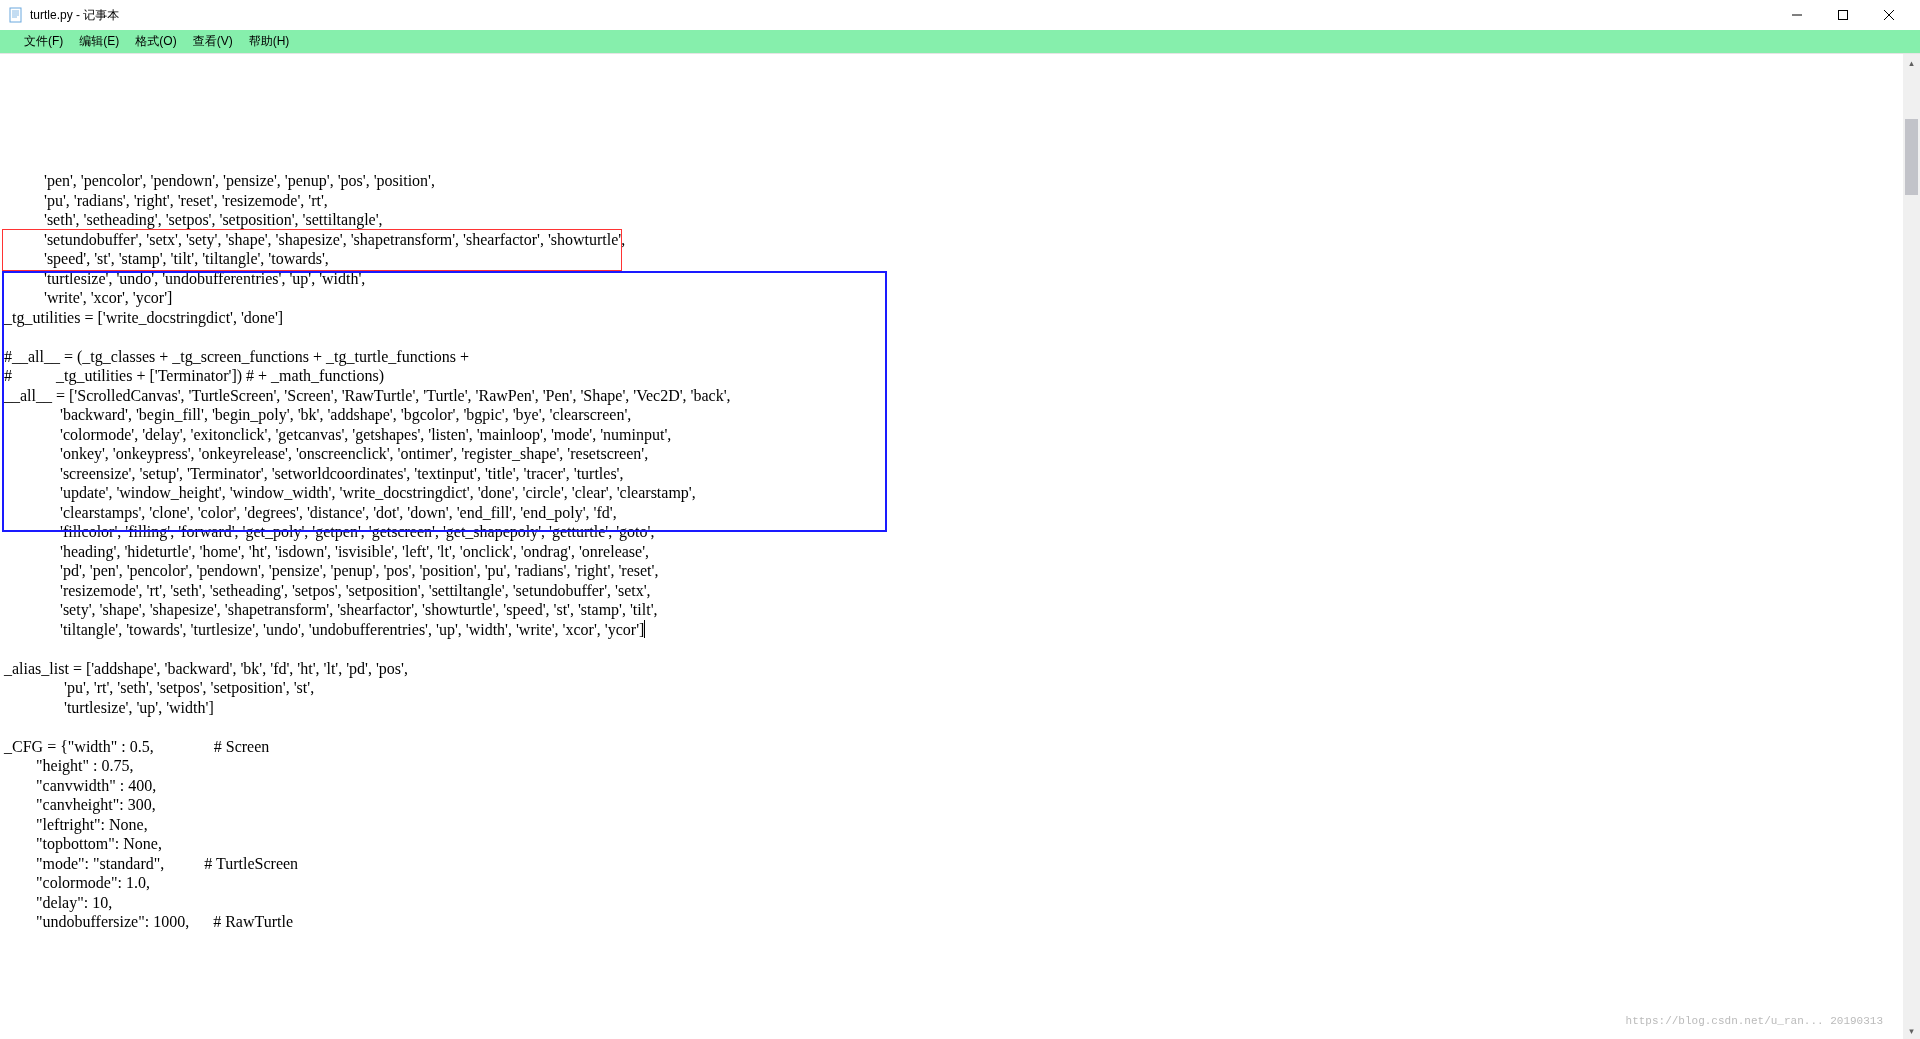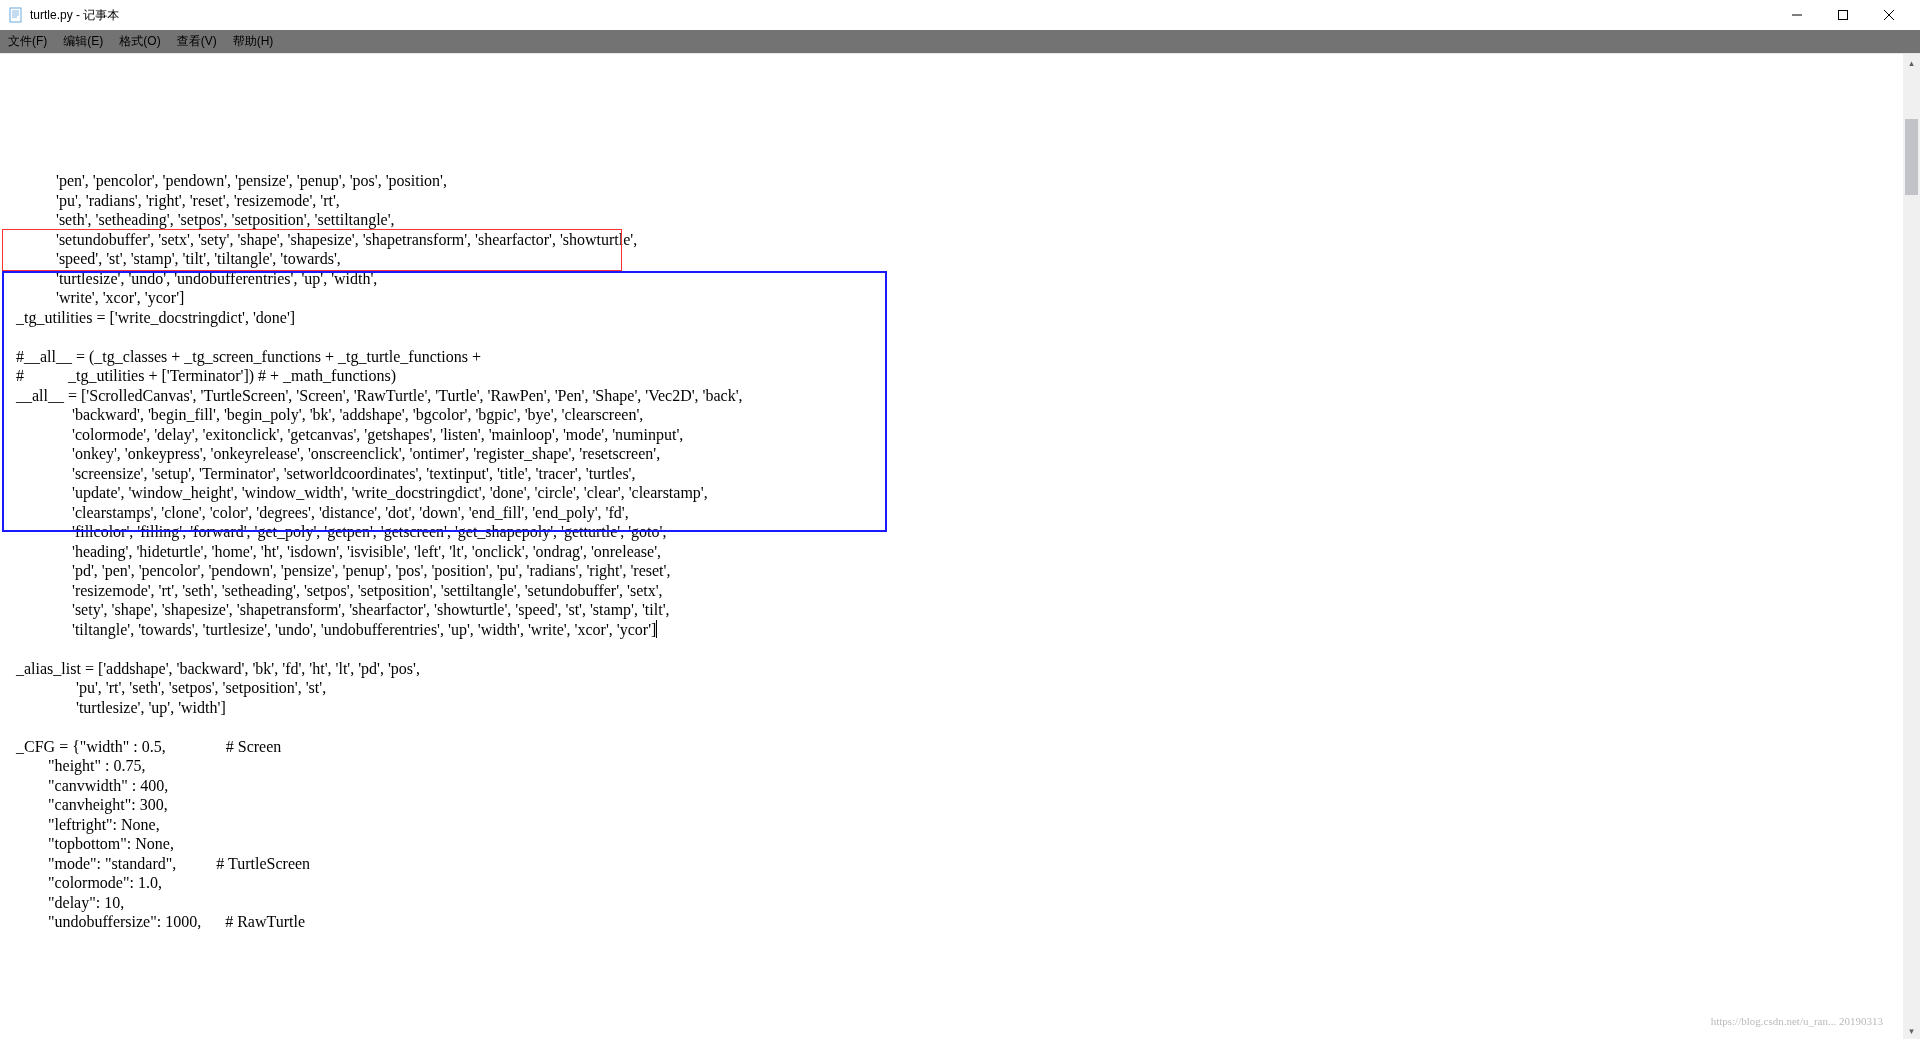--- a/index.html
+++ b/index.html
@@ -6,39 +6,39 @@
   html, body { width: 1920px; height: 1039px; overflow: hidden; background: #fff; font-family: "Segoe UI", "Microsoft YaHei", sans-serif; }
   
   .window { width: 100%; height: 100%; display: flex; flex-direction: column; background: #fff; }
   
   .titlebar { height: 30px; display: flex; align-items: center; background: #fff; padding: 0 8px 0 8px; border-bottom: none; }
   .titlebar-icon { width: 16px; height: 16px; margin-right: 6px; display: flex; align-items: center; justify-content: center; }
   .titlebar-text { font-size: 12px; color: #000; flex: 1; }
   .titlebar-controls { display: flex; height: 100%; }
   .titlebar-btn { width: 46px; height: 100%; display: flex; align-items: center; justify-content: center; cursor: pointer; }
   
-  .menubar { height: 24px; display: flex; align-items: center; padding: 0 0; background: #737373; border-bottom: 1px solid #e5e5e5; }
+  .menubar { height: 24px; display: flex; align-items: center; padding: 0 16px; background: #86efac; border-bottom: 1px solid #e5e5e5; }
   .menu-item { padding: 2px 8px; font-size: 12px; color: #000; cursor: pointer; }
   
   .content-wrap { flex: 1; position: relative; display: flex; }
   .editor { flex: 1; overflow: hidden; font-family: "Times New Roman", "SimSun", serif; font-size: 16px; line-height: 19.5px; color: #000; white-space: pre; padding: 0 0 0 4px; position: relative; }
   
   .scrollbar-v { width: 17px; background: #f0f0f0; position: relative; }
   .scrollbar-arrow { height: 17px; display: flex; align-items: center; justify-content: center; font-size: 9px; color: #606060; cursor: pointer; }
   .scrollbar-track { position: absolute; top: 17px; bottom: 17px; left: 0; right: 0; }
   .scrollbar-thumb { position: absolute; left: 2px; right: 2px; background: #c2c3c9; border-radius: 0; }
   
   
-  .code-line { display: block; margin-left: 12px; }
+  .code-line { display: block; }
   .red-box { position: absolute; border: 1px solid #ff3333; pointer-events: none; }
   .blue-box { position: absolute; border: 2px solid #1a1aff; pointer-events: none; }
   
   .cursor-caret { display: inline-block; width: 1px; height: 18px; background: #000; vertical-align: text-bottom; }
   
-  .watermark { position: absolute; right: 20px; bottom: 8px; font-size: 11px; color: rgba(140,140,140,0.6); font-family: Liberation Serif, serif; pointer-events: none; }
+  .watermark { position: absolute; right: 20px; bottom: 8px; font-size: 11px; color: rgba(140,140,140,0.6); font-family: Liberation Mono, monospace; pointer-events: none; }
   
   .notepad-icon-svg { width: 16px; height: 16px; }
 </style>
 </head>
 <body>
 
 <div class="window">
 
   <div class="titlebar">
     <span class="titlebar-icon">

